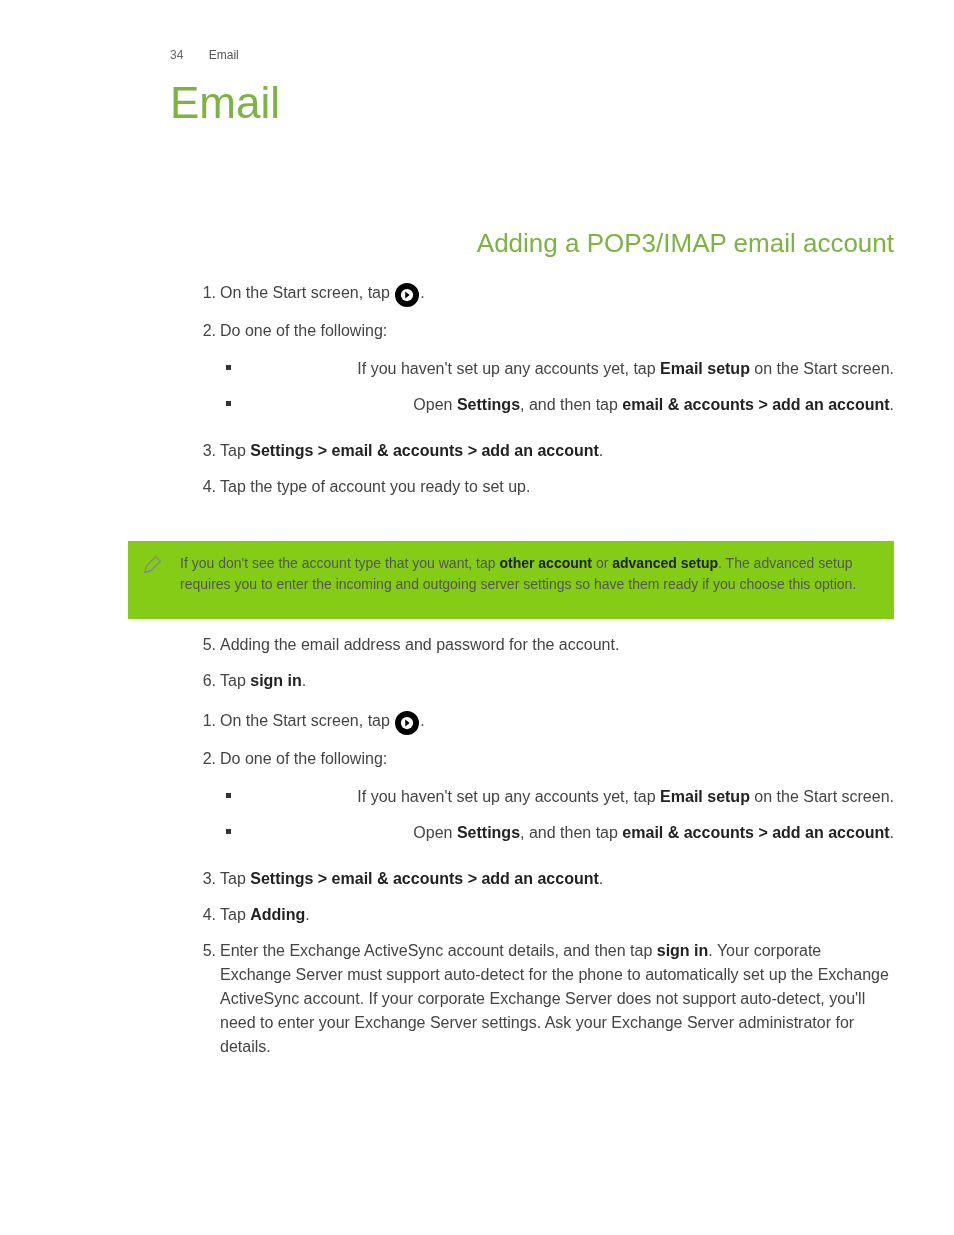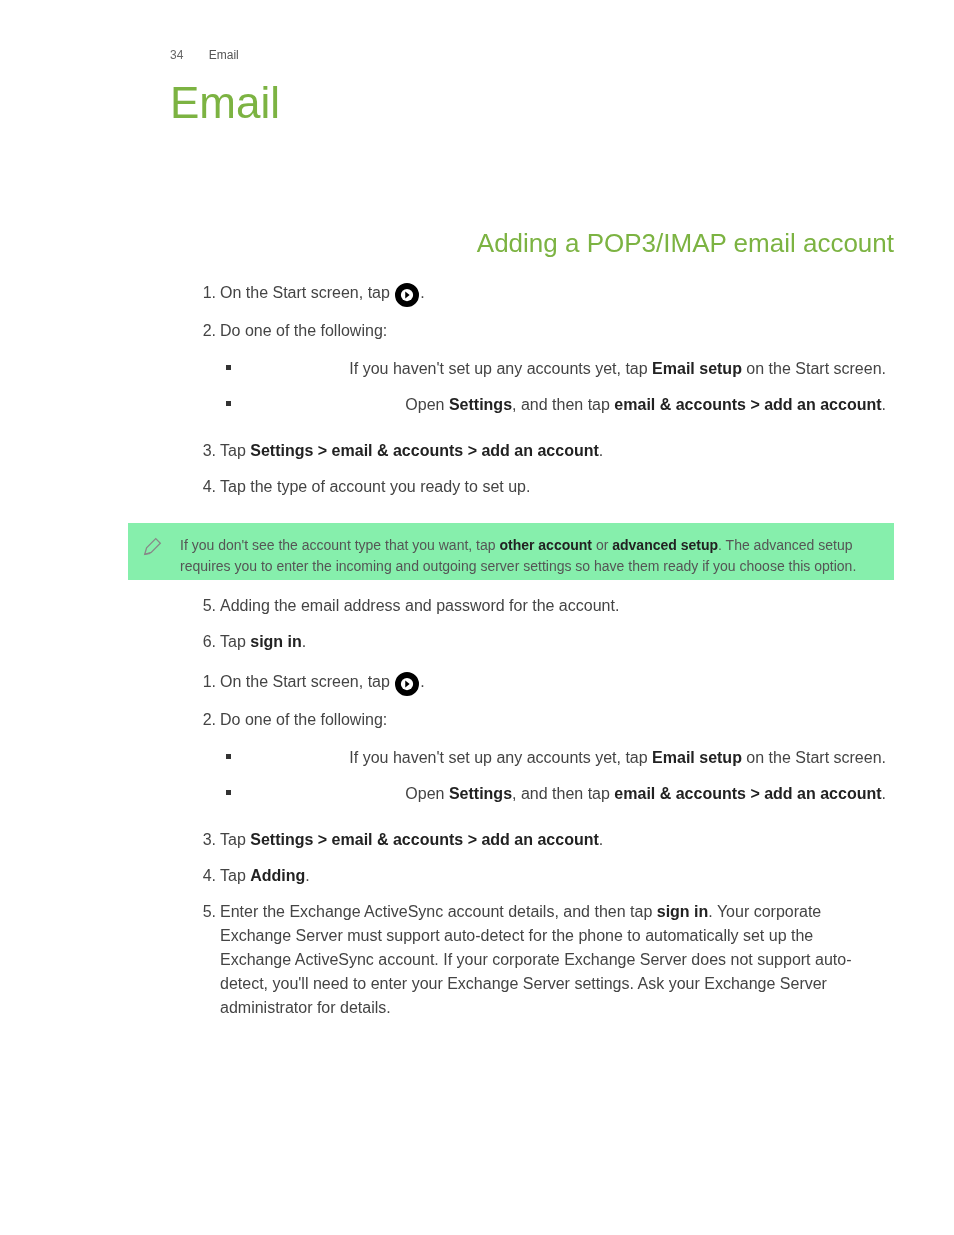--- a/index.html
+++ b/index.html
@@ -44,21 +44,21 @@
 .h2 {
   margin-left: 110px;
   color: #7cb342;
   font-weight: 400;
   font-size: 26px;
   margin-top: 40px;
   margin-bottom: 16px;
   text-align: right;
 }
 ol.steps {
-  margin: 0 8px 4px 0;
+  margin: 0 0 4px 0;
   padding-left: 160px;
   counter-reset: step var(--start, 0);
   list-style: none;
 }
 ol.steps > li {
   counter-increment: step;
   position: relative;
   padding: 6px 0 6px 0;
   line-height: 1.5;
   color: #444;
@@ -102,23 +102,23 @@
   width: 20px;
   height: 20px;
   border: 2px solid #000;
   border-radius: 50%;
   background: #000;
   vertical-align: -4px;
   margin: 0 1px;
 }
 .arrow-icon svg { width: 14px; height: 14px; }
 .note {
-  background: #86efac;
-  margin: 18px 0 8px 68px;
-  padding: 12px 14px 3px 52px;
+  background: #84cc16;
+  margin: 36px 0 8px 68px;
+  padding: 12px 14px 24px 52px;
   position: relative;
   font-size: 14px;
   color: #555;
   line-height: 1.5;
 }
 .note-icon {
   position: absolute;
   left: 14px;
   top: 12px;
   width: 22px;

